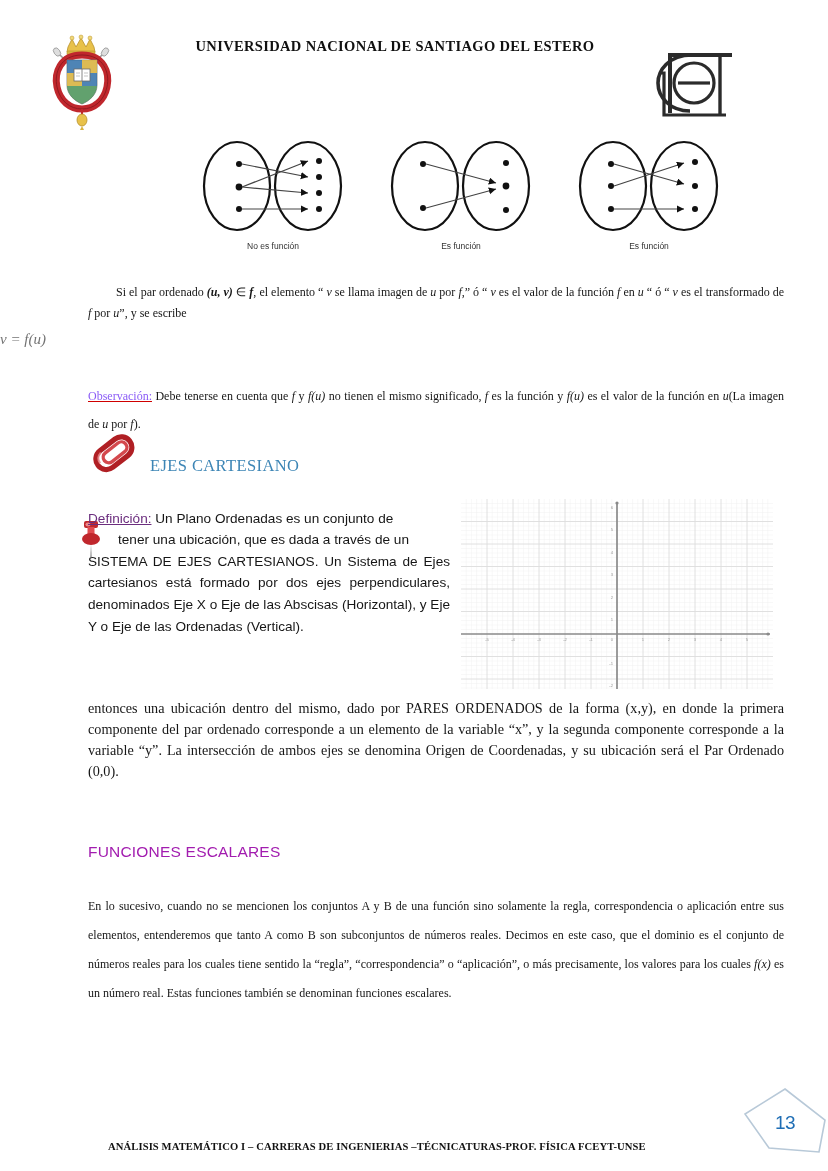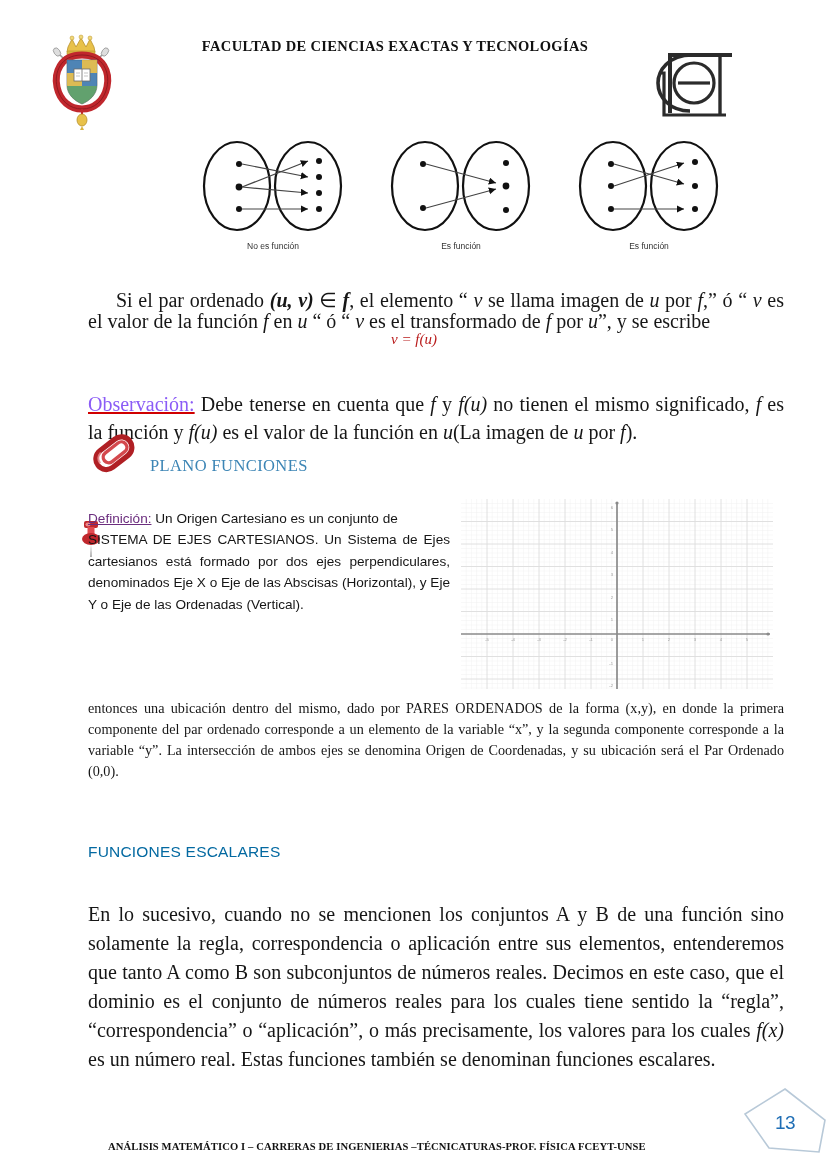--- a/index.html
+++ b/index.html
@@ -61,40 +61,40 @@
   .venn-caption {
     font-family: "Liberation Sans", sans-serif;
     font-size: 8.5px;
     fill: #333333;
   }
 
   
   .para {
     position: absolute;
     font-family: "Liberation Serif", serif;
-    font-size: 20px;
+    font-size: 12px;
     line-height: 21px;
     color: #161616;
     text-align: justify;
   }
   .it { font-style: italic; }
   .bi { font-style: italic; font-weight: bold; }
 
   .p-si {
     left: 88px; top: 270px; width: 696px;
     text-indent: 28px;
   }
   .eq-vfu {
     position: absolute;
     left: 0; top: 331px; width: 828px;
-    text-align: center;
+    text-align: left;
     font-family: "Liberation Serif", serif;
     font-style: italic;
     font-size: 15px;
-    color: #b91c1c;
+    color: #737373;
   }
   .p-obs {
     left: 88px; top: 370px; width: 696px;
     line-height: 28px;
   }
   .lbl-obs {
     color: #8b5cf6;
     font-weight: normal;
     text-decoration: underline;
     text-decoration-color: #d00000;
@@ -153,21 +153,21 @@
     line-height: 21px;
   }
   .p-cada .first-line { display: block; width: 360px; }
 
   
   .h-func {
     position: absolute;
     left: 88px; top: 843px;
     font-family: "Liberation Sans", sans-serif;
     font-size: 15.5px;
-    color: #0369a1;
+    color: #a21caf;
     letter-spacing: 0.2px;
   }
   .p-func {
     left: 88px; top: 880px; width: 696px;
     line-height: 29px;
     text-align: justify;
     font-family: Liberation Serif, serif;
   }
 
   
@@ -238,21 +238,21 @@
         <line x1="30" y1="49" x2="34" y2="49" stroke="#9a9a9a" stroke-width="0.6"></line>
         <line x1="38" y1="49" x2="42" y2="49" stroke="#9a9a9a" stroke-width="0.6"></line>
 
         <path d="M36 82 L36 88" stroke="#c0272d" stroke-width="2"></path>
         <ellipse cx="36" cy="93" rx="5" ry="6" fill="#e8c14a" stroke="#b8912b" stroke-width="0.8"></ellipse>
         <path d="M36 99 L34 103 L38 103 Z" fill="#d9b441"></path>
       </svg>
     </div>
 
     <div class="header-titles">
-      <div class="line">FACULTAD DE CIENCIAS EXACTAS Y TECNOLOGÍAS</div>
+      <div class="line">UNIVERSIDAD NACIONAL DE SANTIAGO DEL ESTERO</div>
     </div>
 
     <div class="fceyt-logo">
       <svg viewBox="0 0 92 78" width="92" height="78">
         <g fill="none" stroke="#2b2b2b">
 
           <path d="M20 10 L84 10 L84 14 L24 14 L24 70 L20 70 Z" fill="#2b2b2b" stroke="none"></path>
           <path d="M10 30 L16 30 L16 70 L76 70 L76 64 L82 64 L82 74 L10 74 Z" fill="#2b2b2b" stroke="none" opacity="0"></path>
           <path d="M12 30 L16 30 L16 72 L78 72" stroke="#2b2b2b" stroke-width="3.2" fill="none"></path>
 
@@ -338,34 +338,35 @@
 
   <div class="clip-icon">
     <svg viewBox="0 0 58 42" width="58" height="42">
       <g transform="rotate(-38 29 21)">
         <rect x="10" y="9" width="40" height="21" rx="10.5" fill="none" stroke="#b01f24" stroke-width="5.2"></rect>
         <rect x="18" y="14" width="27" height="11" rx="5.5" fill="none" stroke="#d4484d" stroke-width="3.4"></rect>
         <path d="M20 11 C15 12 13 15 13 19" stroke="#e8868a" stroke-width="2" fill="none" opacity="0.85"></path>
       </g>
     </svg>
   </div>
-  <div class="h-plano">PLANO FUNCIONES</div>
+  <div class="h-plano">EJES CARTESIANO</div>
 
   <div class="pin-icon">
     <svg viewBox="0 0 26 40" width="26" height="40">
       <rect x="6" y="3" width="14" height="7" rx="2" fill="#c0272d"></rect>
       <rect x="9.5" y="9" width="7" height="10" fill="#e04b50"></rect>
       <ellipse cx="13" cy="21" rx="9" ry="6" fill="#c0272d"></ellipse>
       <ellipse cx="10" cy="6.5" rx="2.6" ry="2" fill="#f2a0a3" opacity="0.8"></ellipse>
       <path d="M13 26 L13.6 39 L12.4 39 Z" fill="#7a7a7a"></path>
     </svg>
   </div>
 
   <p class="para p-def">
-    <span class="l1"><span class="lbl-def">Definición:</span><span> Un Origen Cartesiano es un conjunto de</span></span>
+    <span class="l1"><span class="lbl-def">Definición:</span><span> Un Plano Ordenadas es un conjunto de</span></span>
+    <span class="l3">tener una ubicación, que es dada a través de un</span>
     <span>SISTEMA DE EJES CARTESIANOS. Un Sistema de Ejes cartesianos está formado por dos ejes perpendiculares, denominados Eje X o Eje de las Abscisas (Horizontal), y Eje Y o Eje de las Ordenadas (Vertical).</span>
   </p>
 
   <div class="grid-img">
     <svg viewBox="0 0 312 190" width="312" height="190">
       <rect x="0" y="0" width="312" height="190" fill="#ffffff"></rect>
 
       <g stroke="#f0f0f0" stroke-width="0.5">
         <line x1="5.2" y1="0" x2="5.2" y2="190"></line>
           <line x1="10.4" y1="0" x2="10.4" y2="190"></line>

